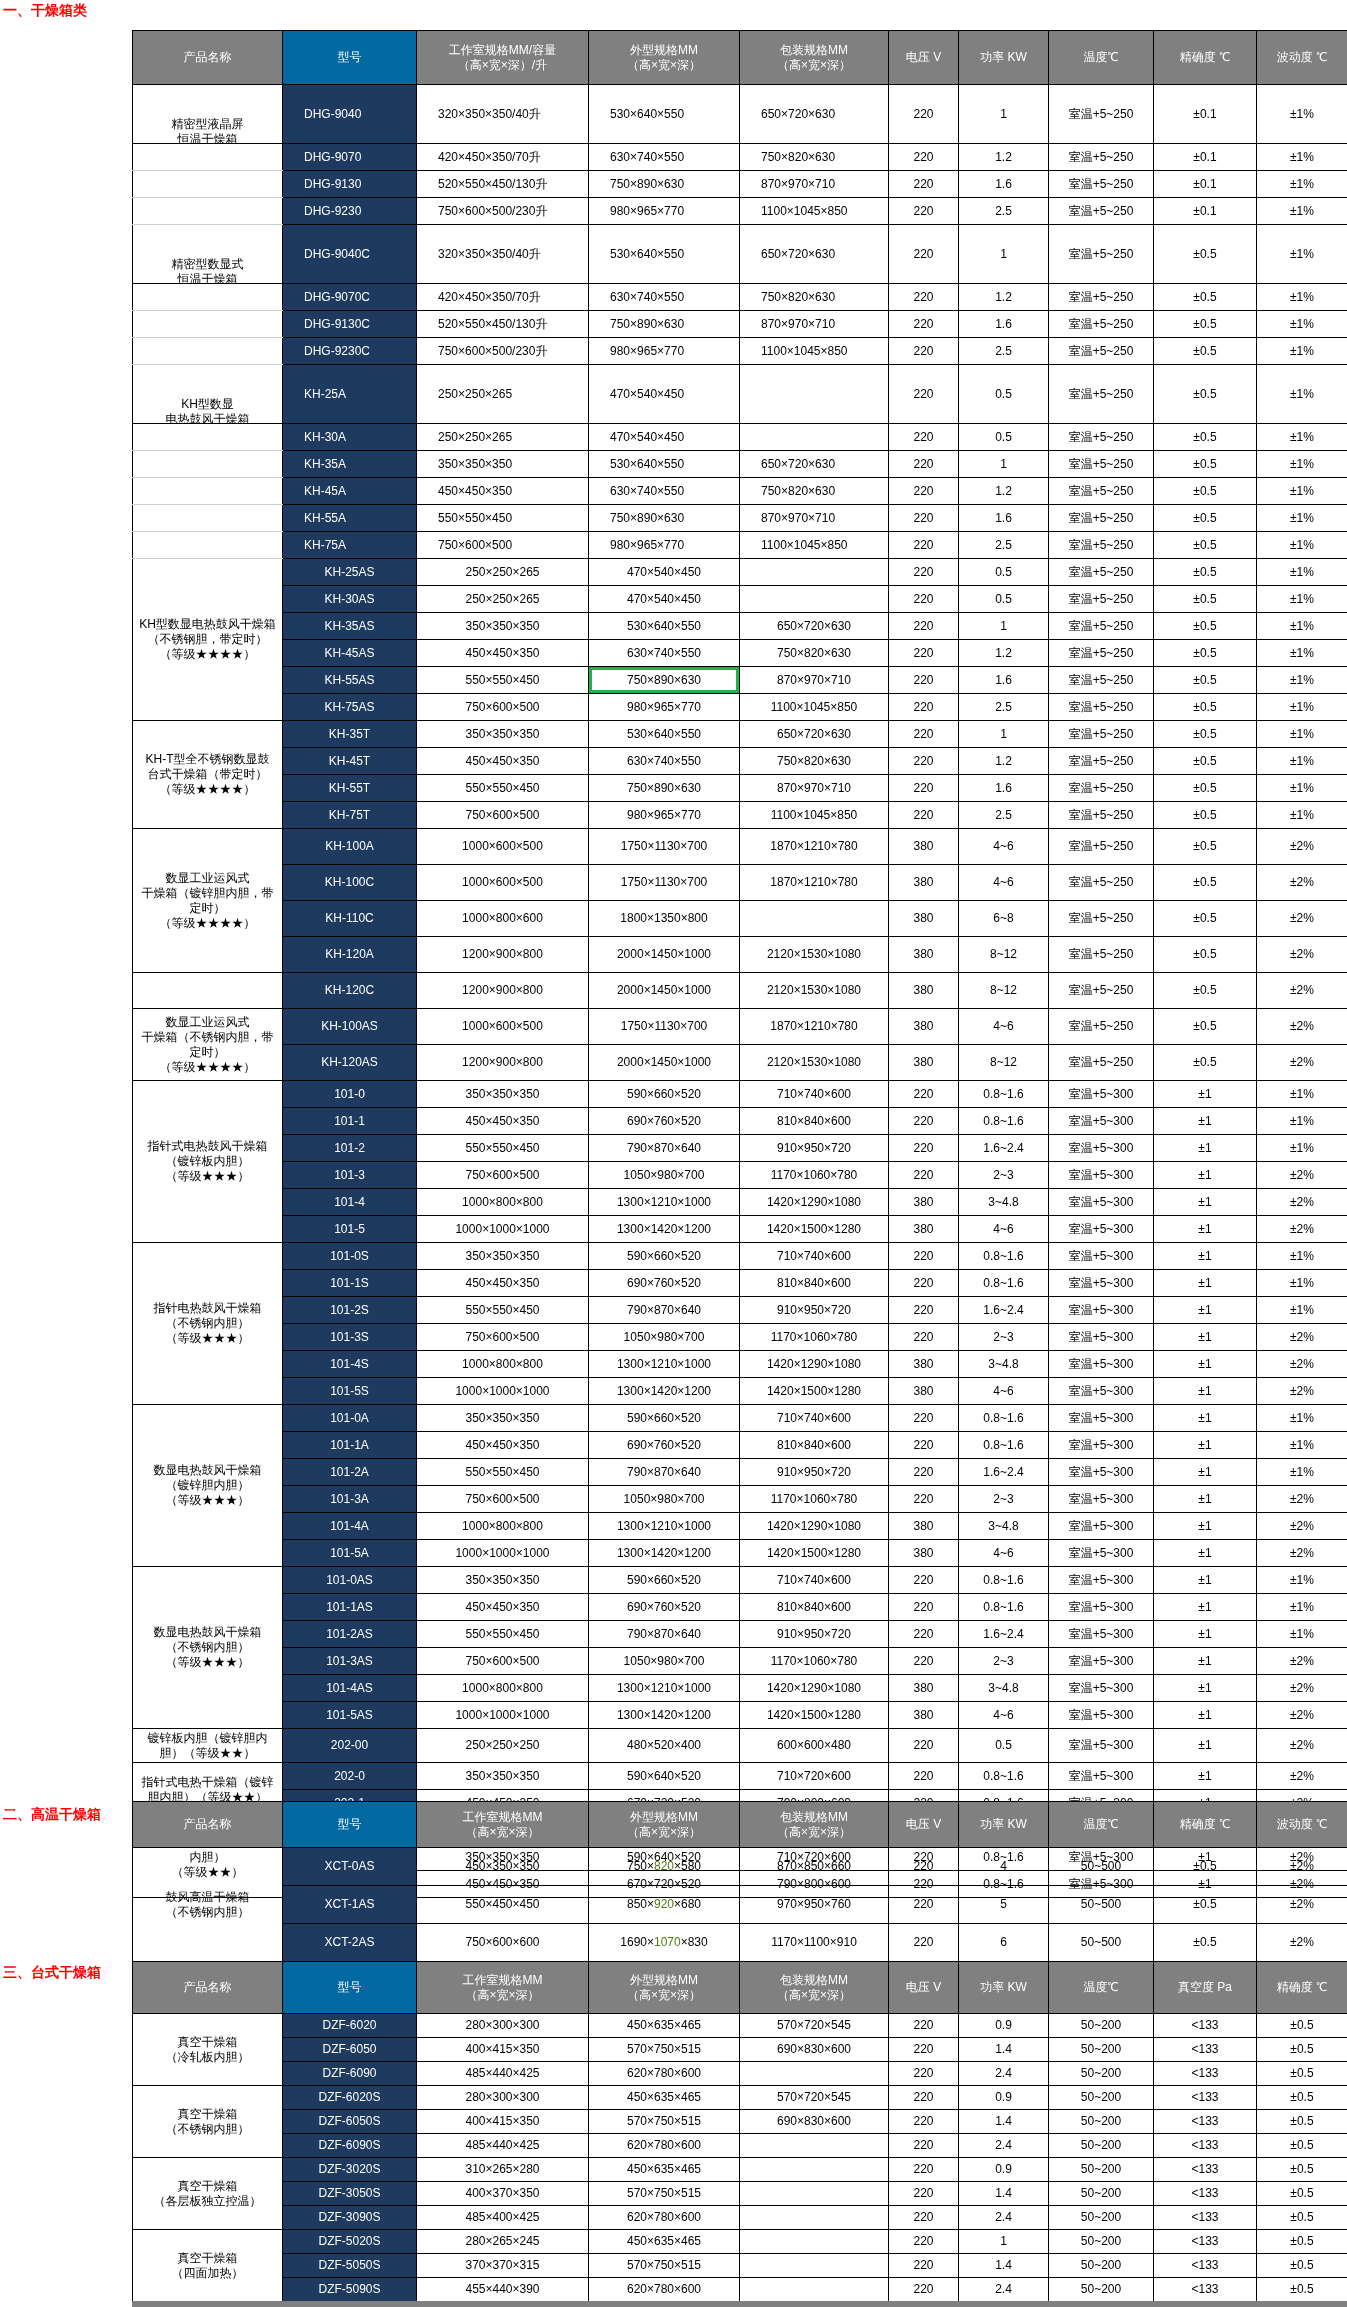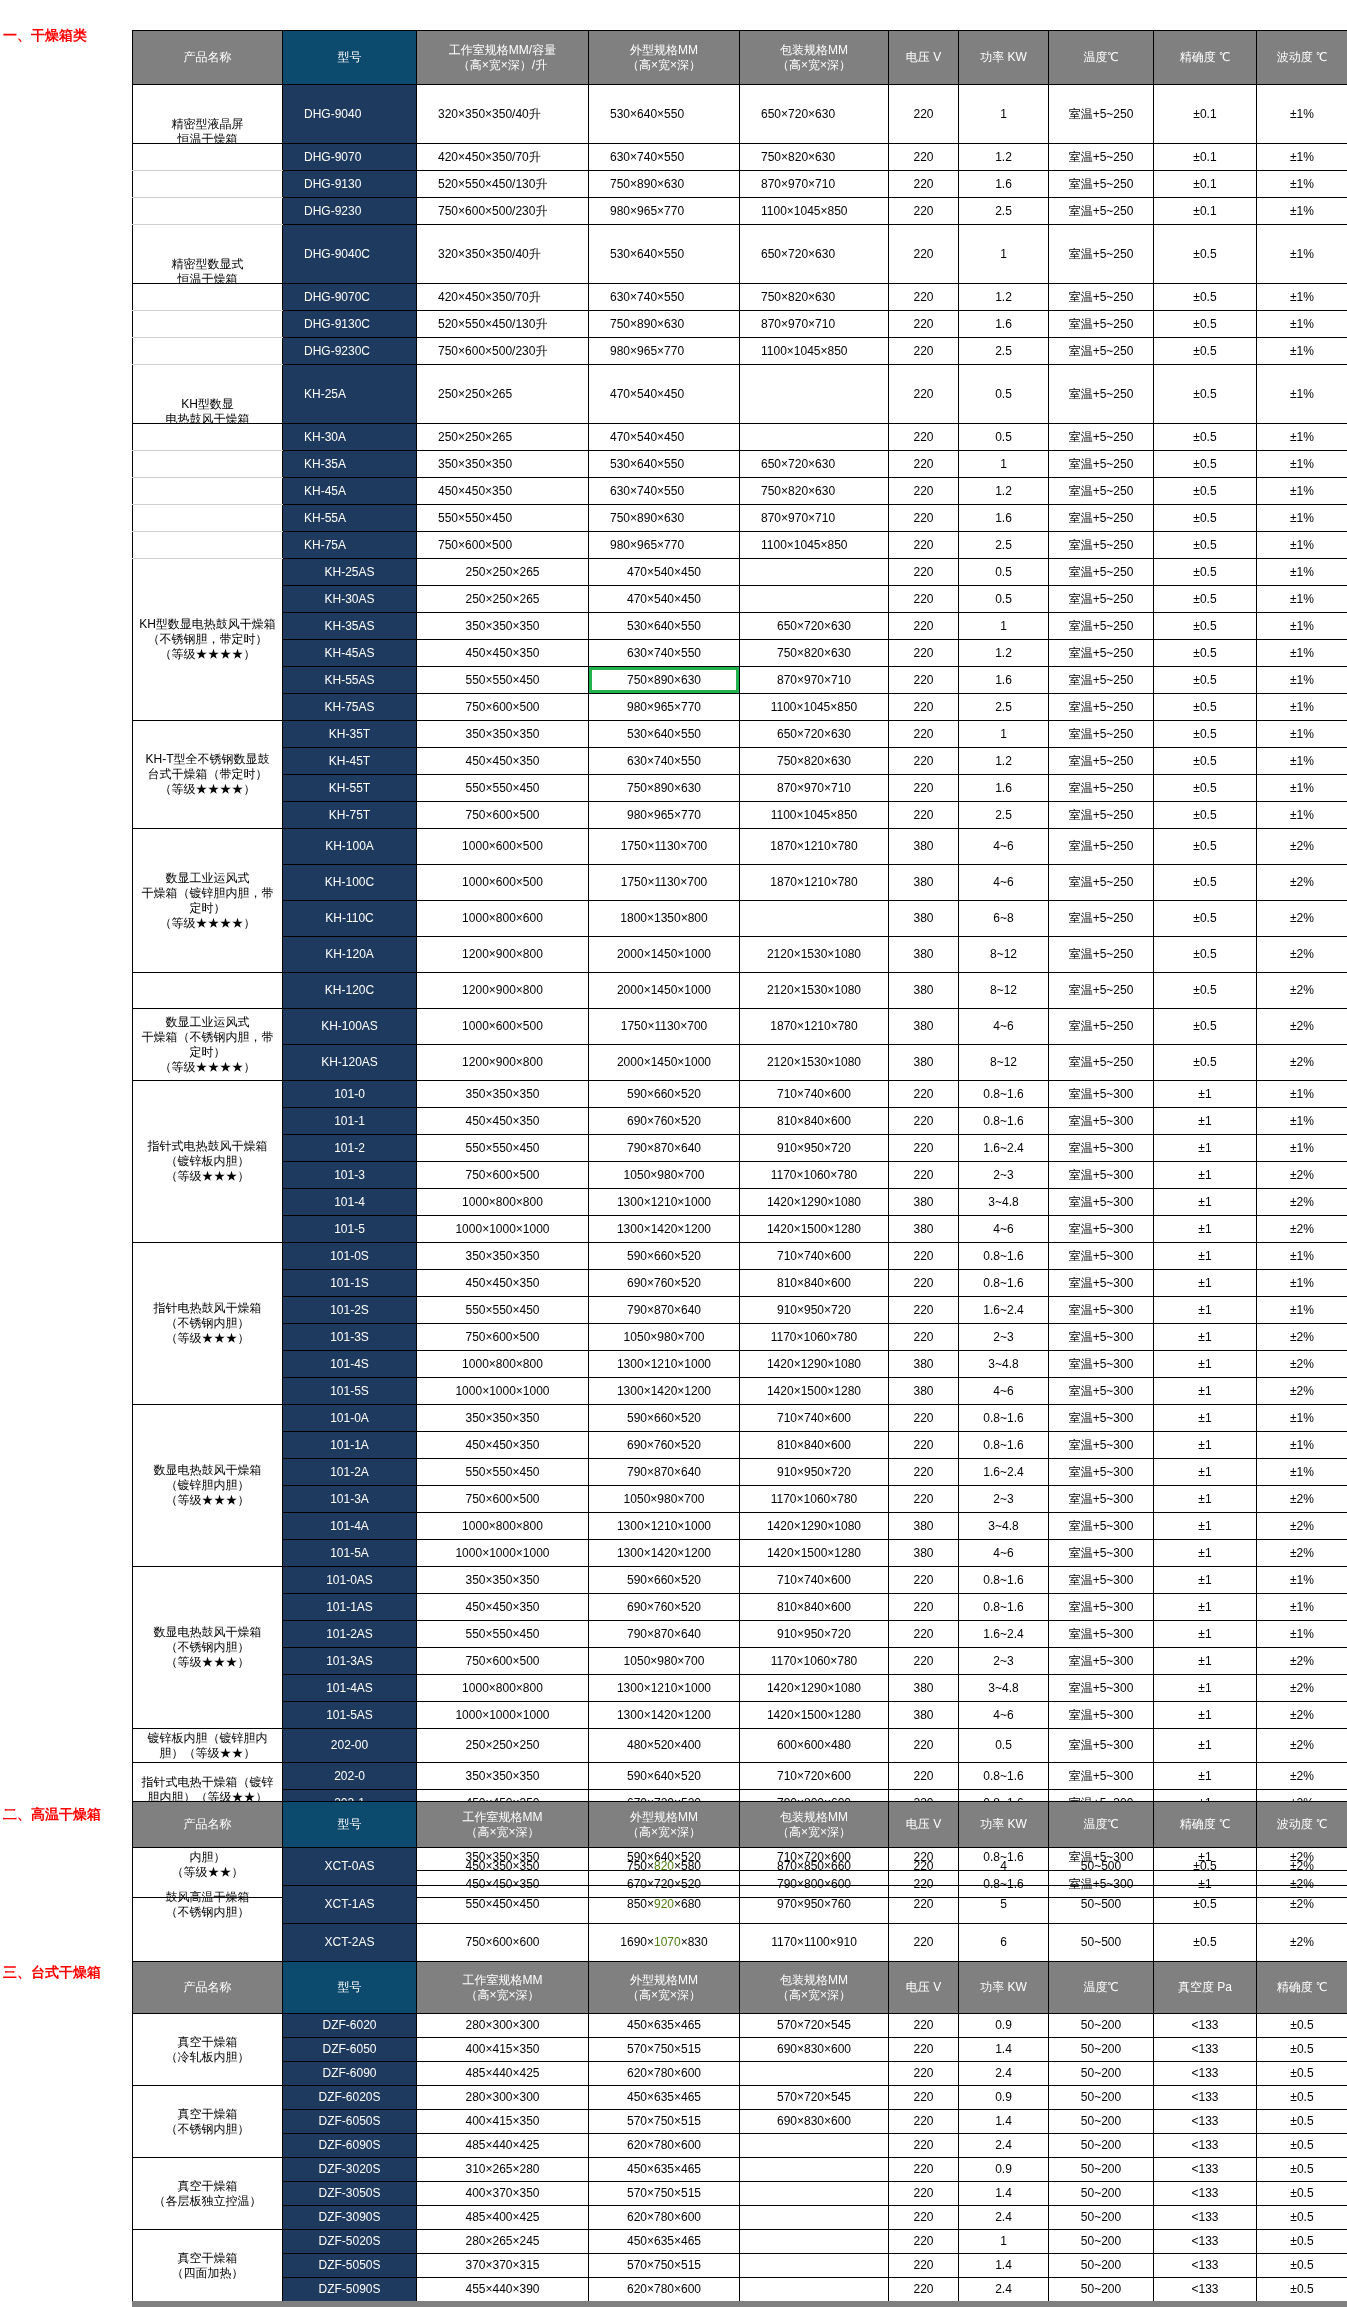--- a/index.html
+++ b/index.html
@@ -5,40 +5,40 @@
   html,body{margin:0;padding:0;}
   body{
     width:1347px;height:2307px;overflow:hidden;position:relative;
     background:#fff;color:#000;
     font-family:"Liberation Sans", sans-serif;font-size:12px;
   }
   .section-label{
     position:absolute;left:3px;color:#FF0000;font-weight:bold;
     font-size:14px;white-space:nowrap;
   }
-  #lbl1{top:2px;margin-top:25px;}
+  #lbl1{top:2px;}
   #lbl2{top:1806px;}
   #lbl3{top:1964px;}
   .tbl{
     position:absolute;left:132px;width:1215px;
     border-collapse:collapse;table-layout:fixed;
   }
   #t1{top:30px;}
   #t2{top:1801px;}
   #t3{top:1961px;}
   .tbl th,.tbl td{
     border:1px solid #000;overflow:hidden;
     vertical-align:middle;text-align:center;
     padding:0 2px;line-height:15px;word-break:break-all;
   }
   .tbl th{
     background:#808080;color:#fff;font-weight:normal;
     white-space:pre-line;
   }
-  .tbl th.model-h{background:#0c4a6e;}
+  .tbl th.model-h{background:#0369a1;}
   td.model{background:#1E3A5F;color:#fff;}
   td.pname{white-space:pre-line;}
   td.al{text-align:left;padding-left:21px;}
   td.ghost{border-top:1px solid #CFCFCF;border-bottom:1px solid #CFCFCF;}
   .clipbox{height:26px;overflow:hidden;line-height:15px;text-align:center;white-space:pre-line;margin-top:32px;}
   td.sel{box-shadow:inset 0 0 0 3px #22B14C;}
   .redpart{color:#4d7c0f;}
   .s1 thead tr{height:54px;}
   .s1 tbody tr{height:27px;}
   .s1 tbody tr.tall{height:36px;}

